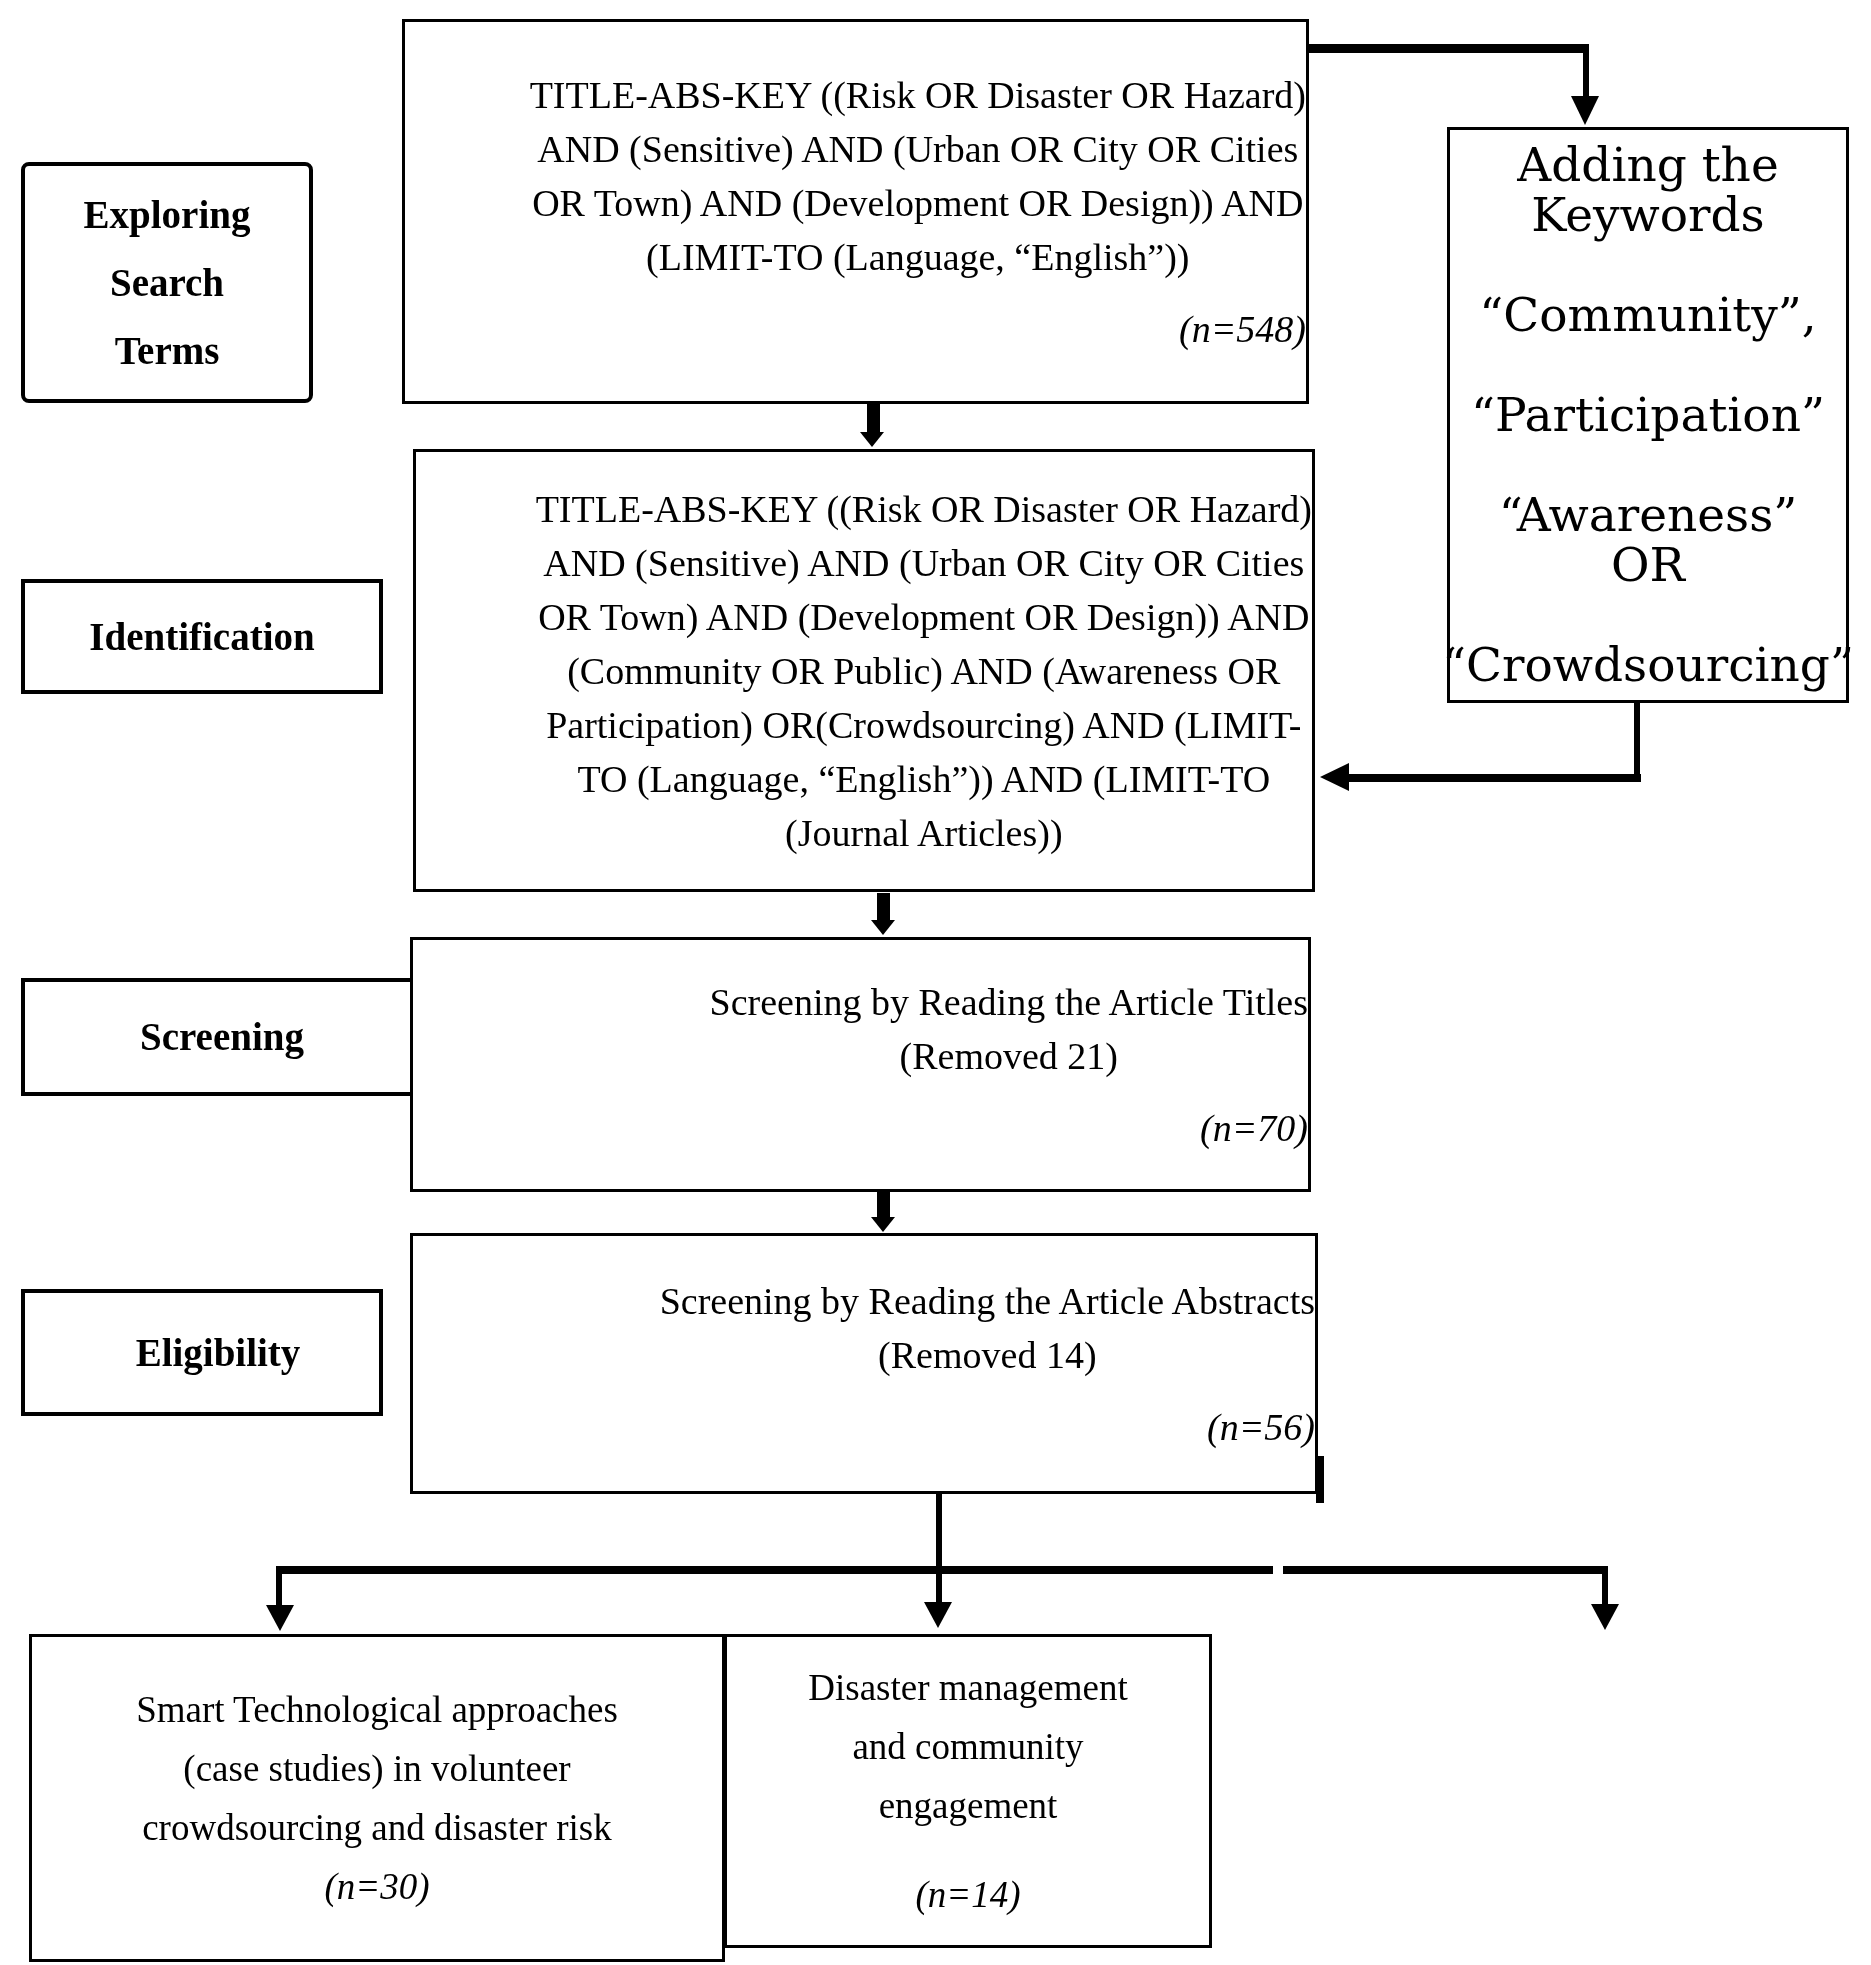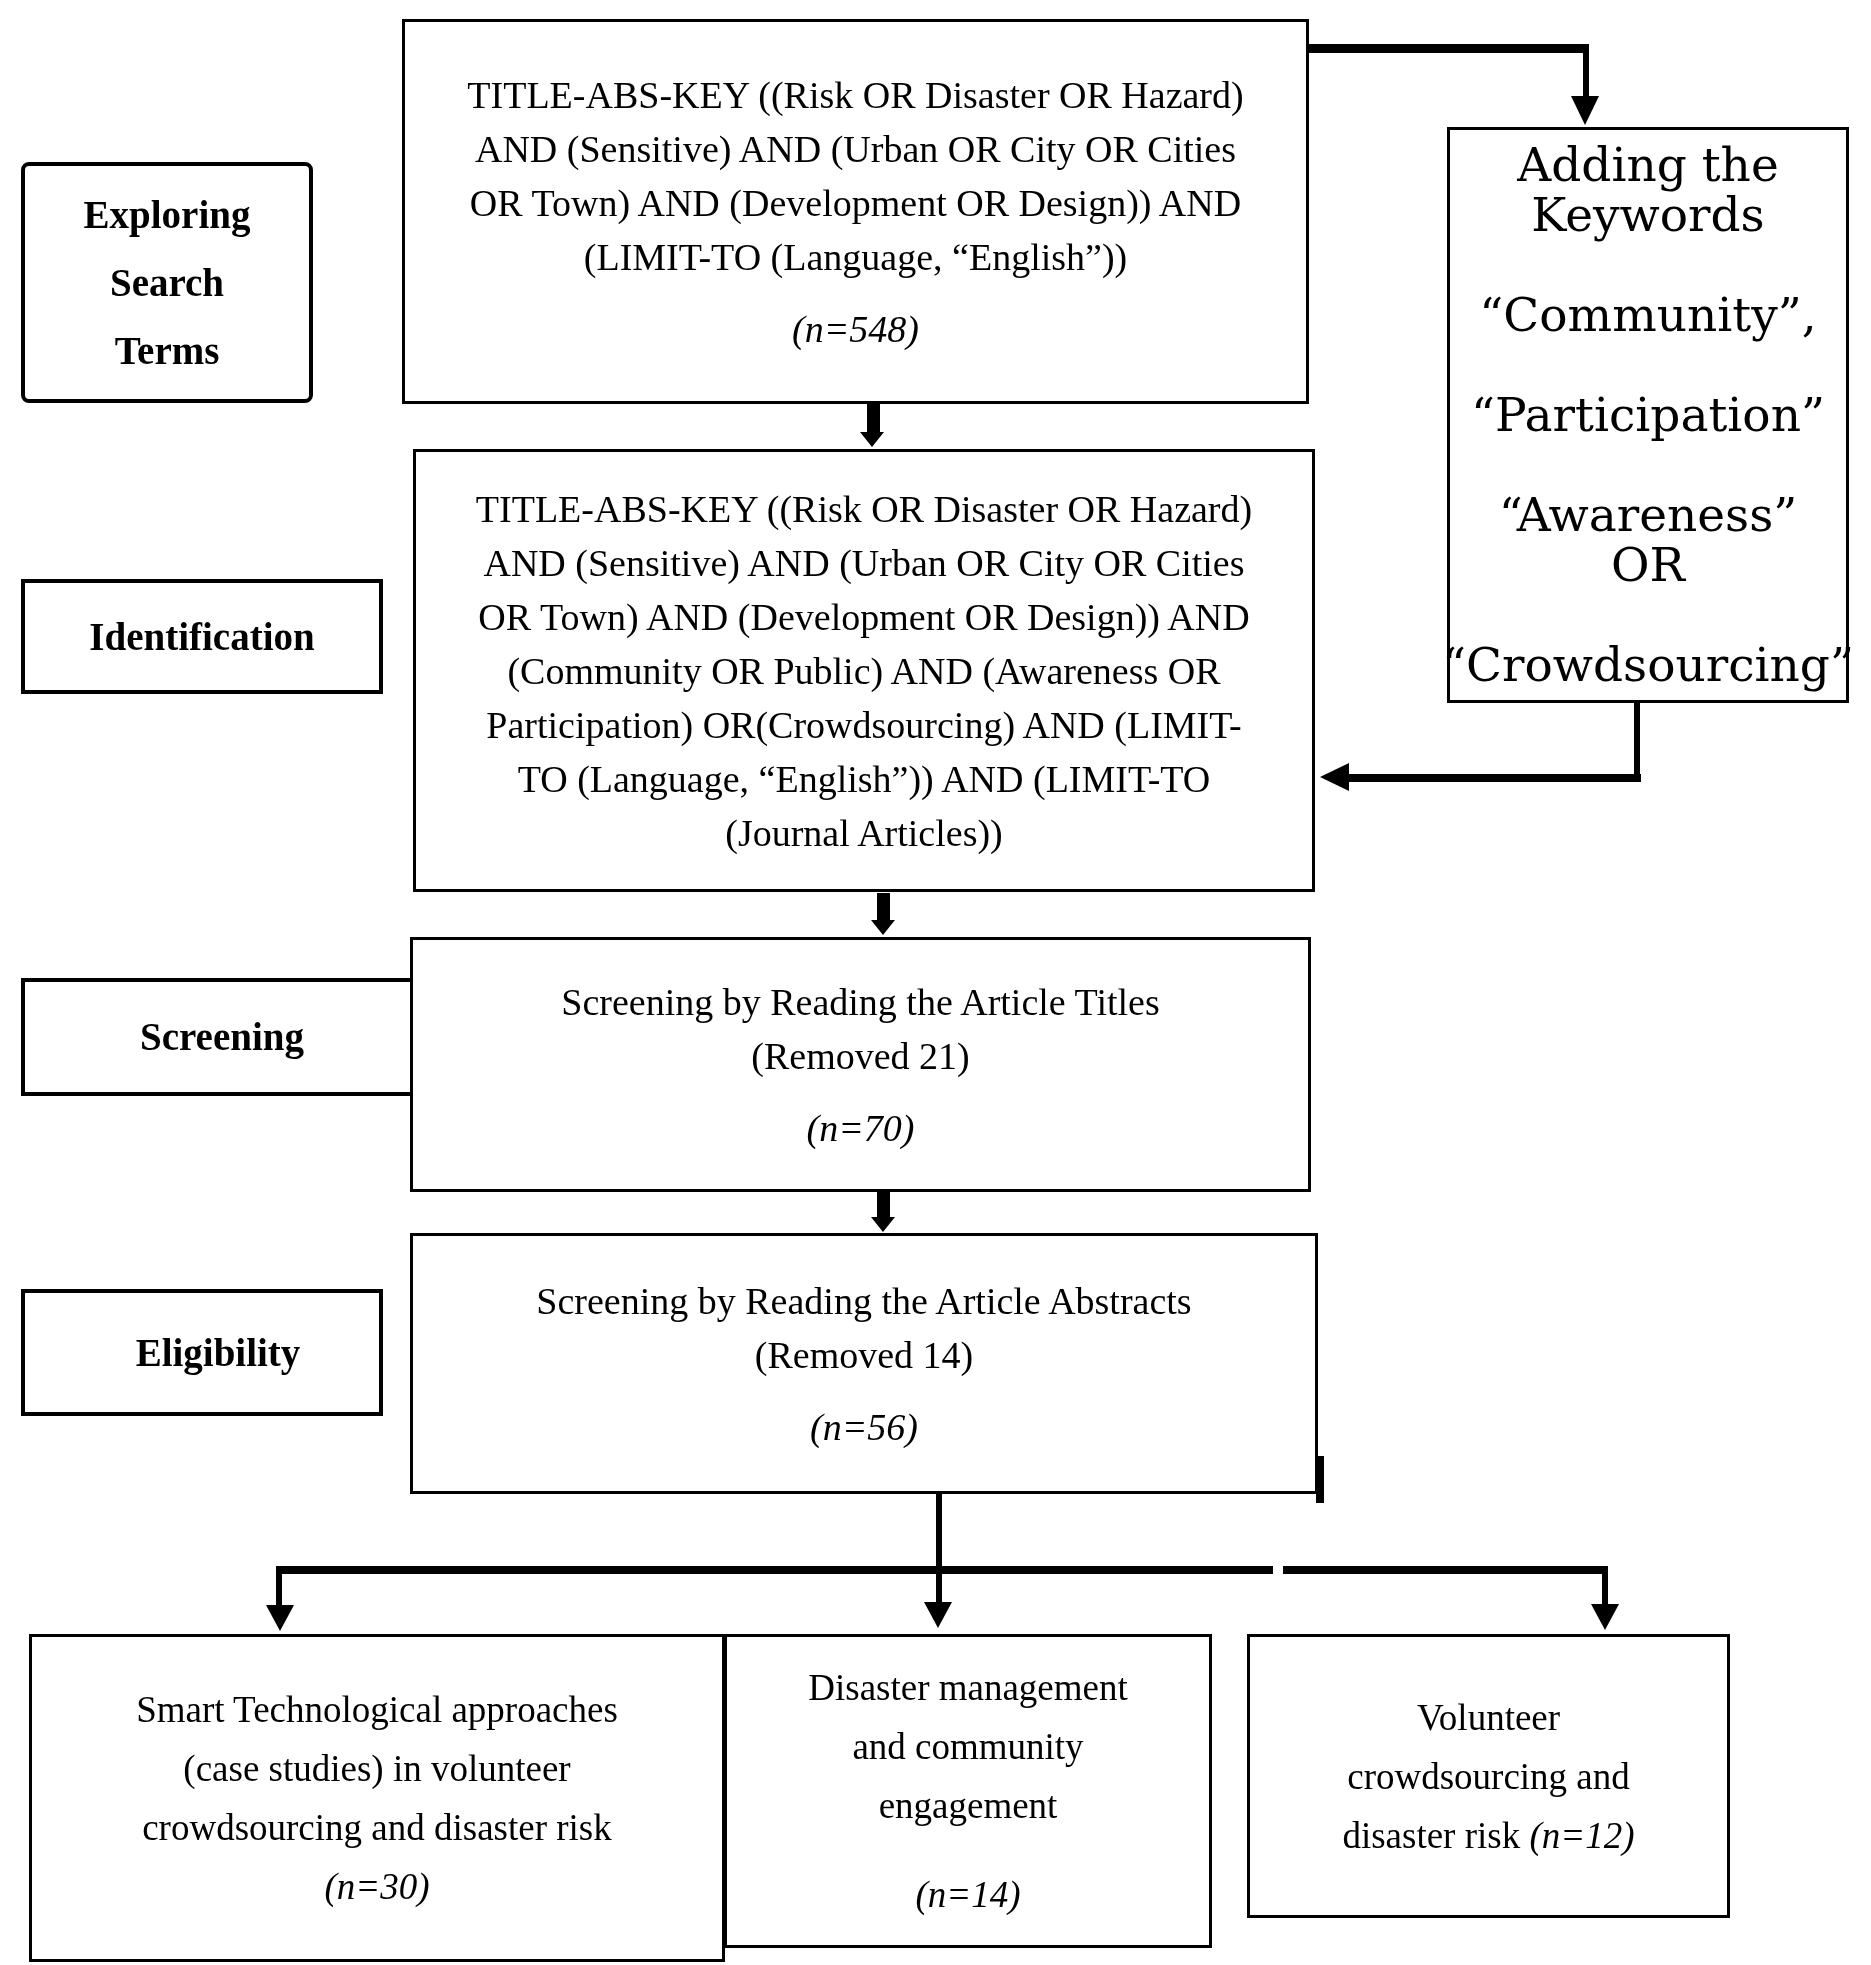--- a/index.html
+++ b/index.html
@@ -19,21 +19,21 @@
     text-align:center;
     background:#ffffff;
   }
   .label-box {
     border-width:4.4px;
     font-weight:bold;
     font-size:39px;
     line-height:68px;
   }
   .ml { white-space:pre-line; }
-  .query { font-size:38px; line-height:54px; }
+  .query { font-size:38px; line-height:54px;align-items:flex-end; }
   .count { font-style:italic; }
   .gap56 { margin-top:18px; }
   .gap48 { margin-top:30px; }
   .keywords-box {
     font-family:"DejaVu Serif", serif;
     font-size:47px; line-height:50px;
   }
   .outcome { font-size:37px; line-height:59px; }
   .line { position:absolute; background:#000000; }
   .tri {
@@ -107,25 +107,20 @@
     <div class="count">(n=30)</div>
   </div>
 
   <div class="box outcome" style="left:724px; top:1634px; width:488px; height:314px;">
     <div class="ml">Disaster management
 and community
 engagement</div>
     <div class="count gap48">(n=14)</div>
   </div>
 
-  <div class="box outcome" style="left:1247px; top:1634px; width:483px; height:284px;">
-    <div class="ml"><span>Volunteer
-crowdsourcing and
-disaster risk </span><span class="count">(n=12)</span></div>
-  </div>
 
   <div class="line" style="left:1309px; top:44px; width:278px; height:8.8px;"></div>
   <div class="line" style="left:1583px; top:44px; width:6.3px; height:56px;"></div>
   <div class="tri" style="left:1571px; top:96px; border-left-width:14.5px; border-right-width:14.5px; border-top:29px solid #000000;"></div>
 
   <div class="line" style="left:867px; top:404px; width:12.6px; height:29px;"></div>
   <div class="tri" style="left:860px; top:432px; border-left-width:12.6px; border-right-width:12.6px; border-top:15px solid #000000;"></div>
 
   <div class="line" style="left:1634px; top:703px; width:6.3px; height:74px;"></div>
   <div class="line" style="left:1344px; top:774px; width:297px; height:8.2px;"></div>

